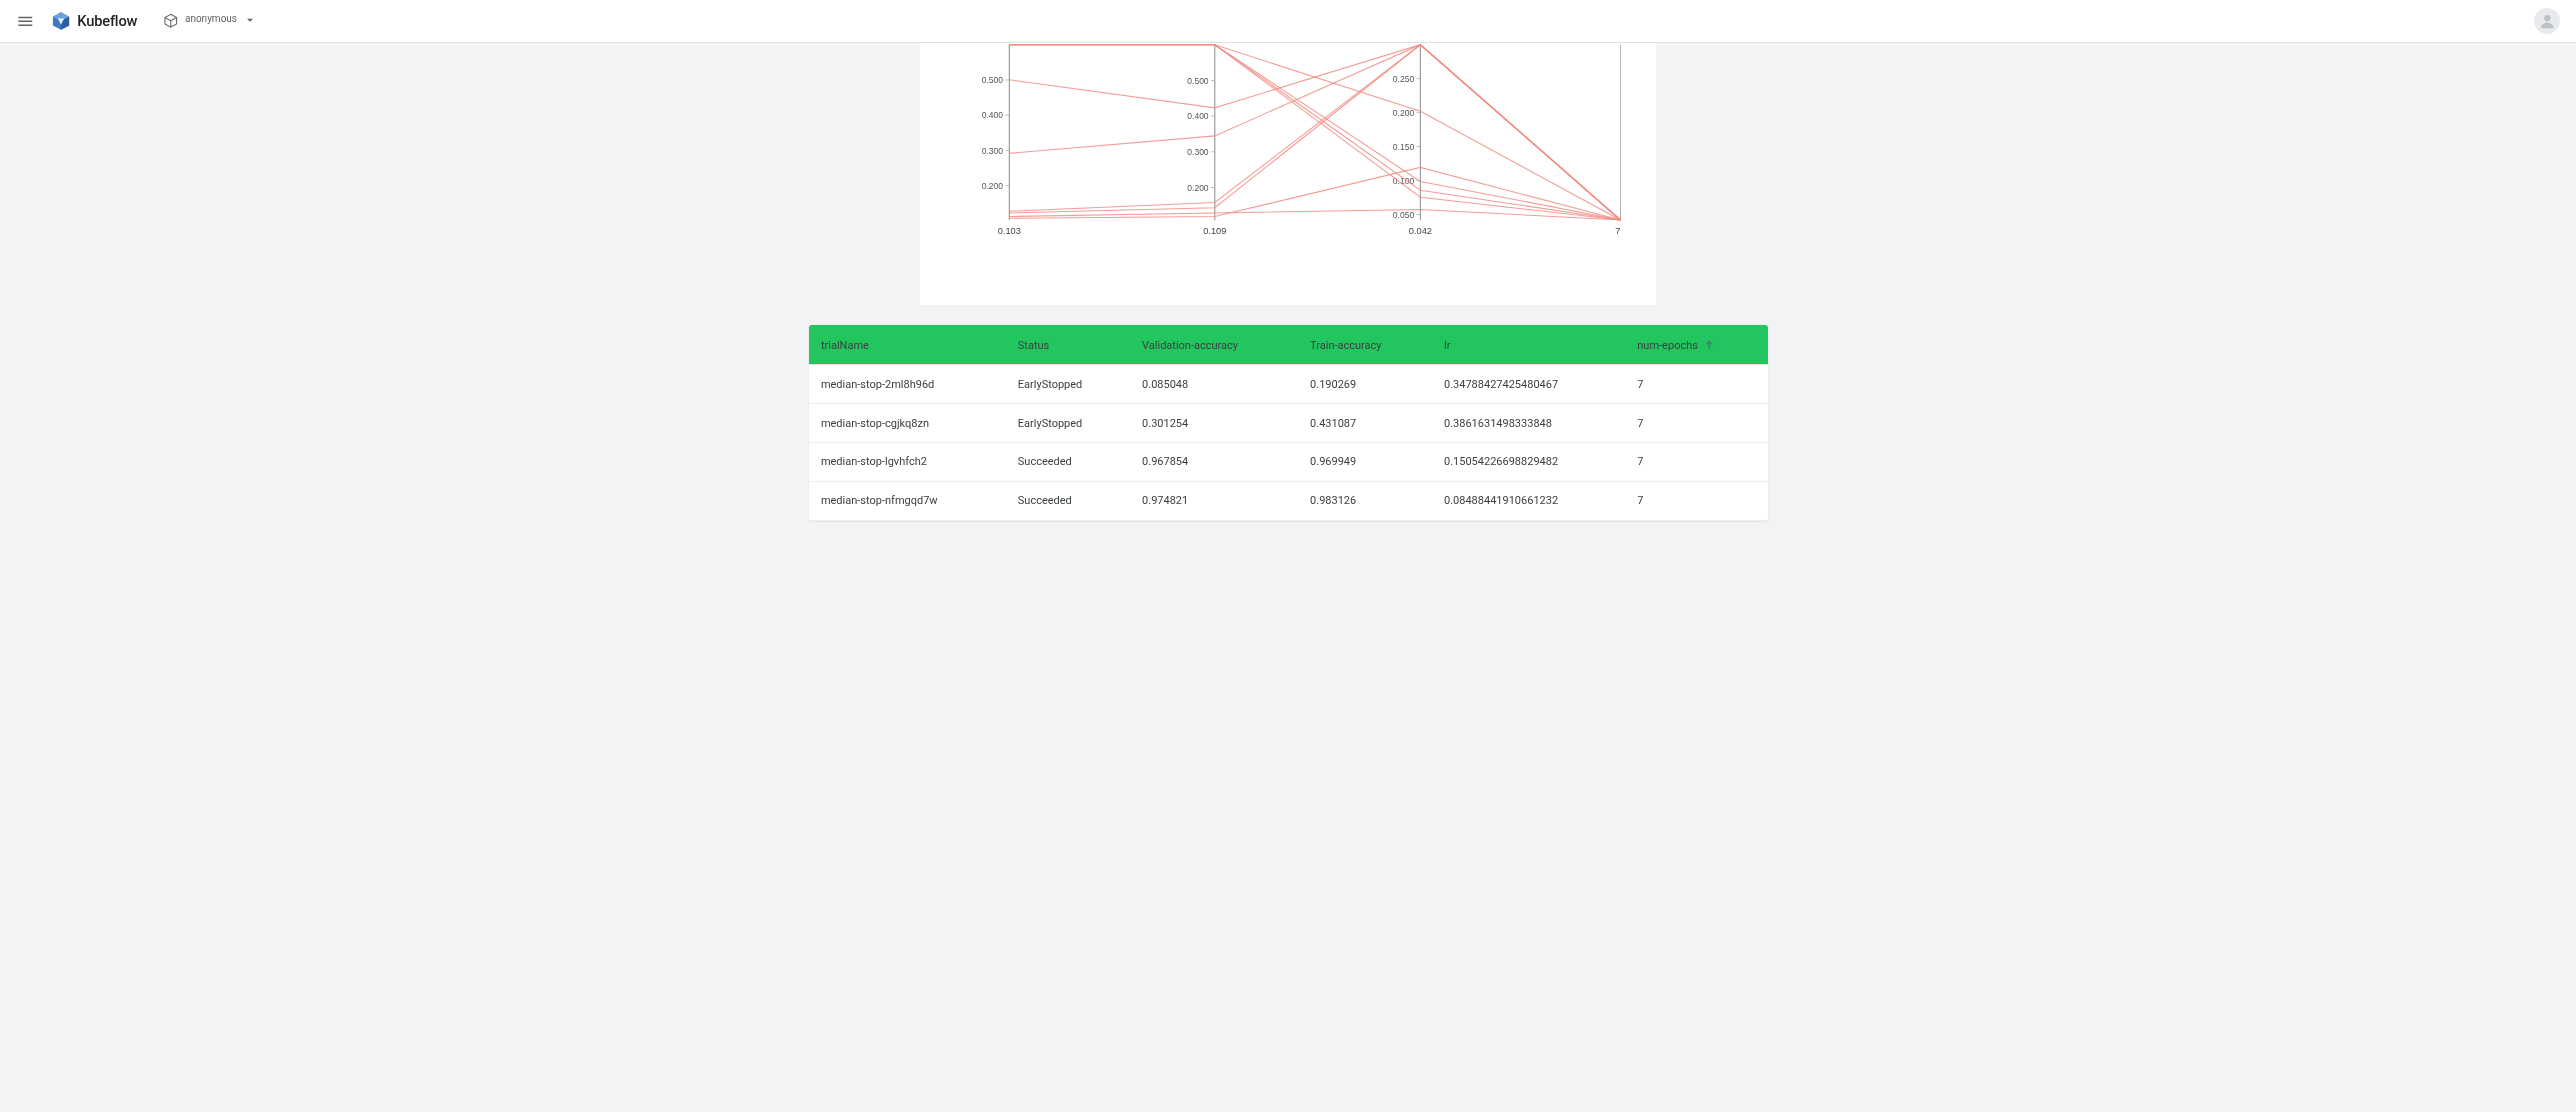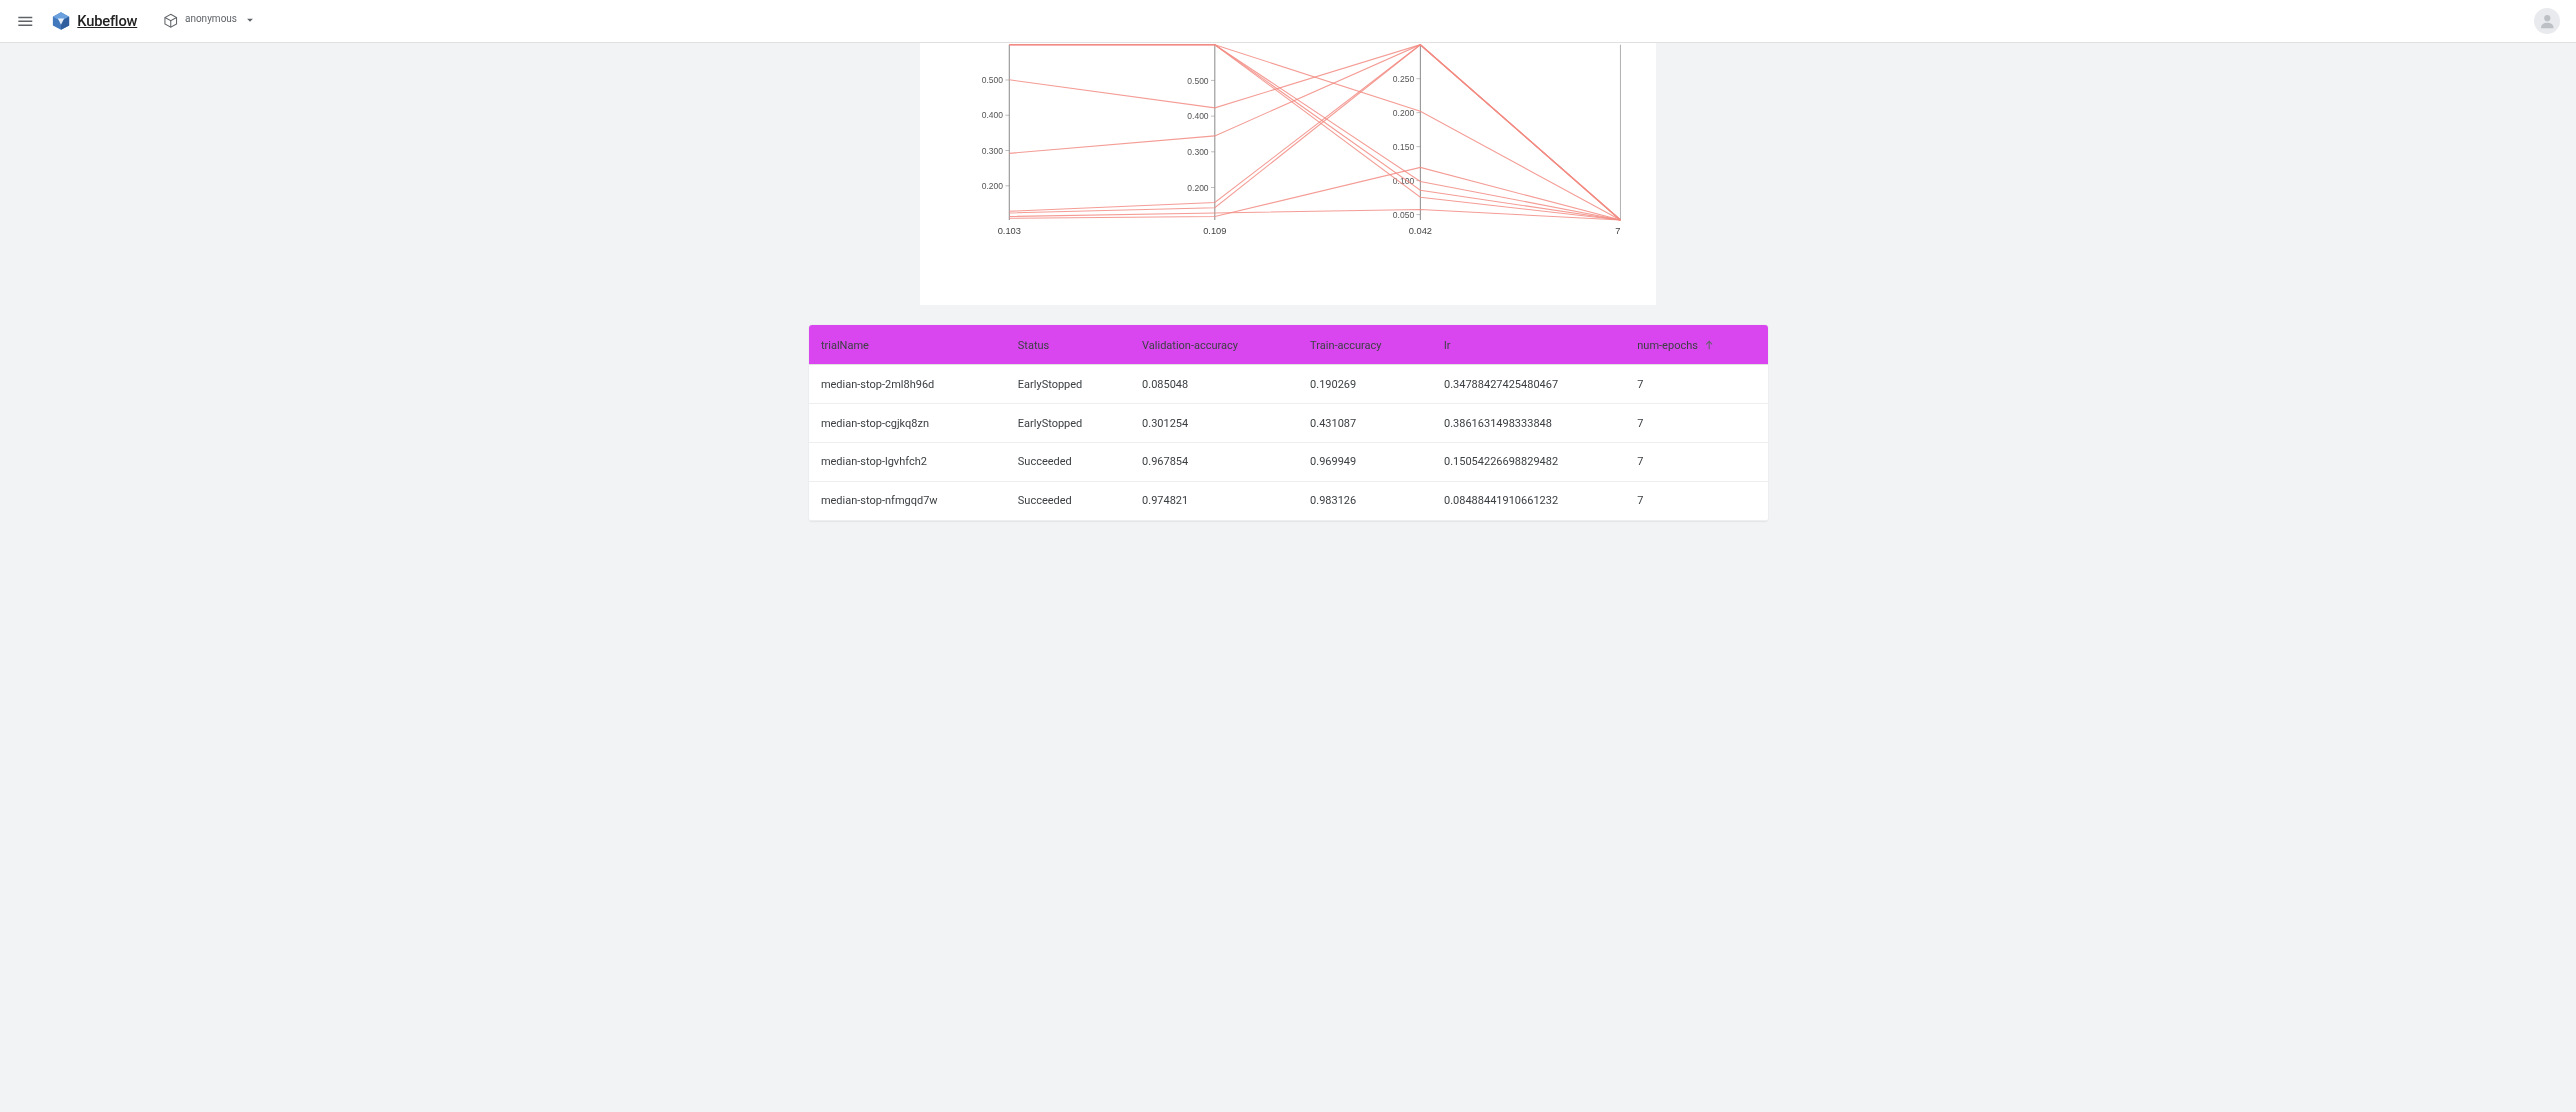--- a/index.html
+++ b/index.html
@@ -33,21 +33,20 @@
     margin-left: 9.3px;
     gap: 6.2px;
     cursor: pointer;
   }
   .logo-wrap svg { width: 20px; height: 20px; }
   .logo-text {
     font-size: 14.7px;
     font-weight: 500;
     color: #222;
     letter-spacing: -0.2px;
-    text-decoration: underline;
   }
   .ns-select {
     display: flex; 
     margin-left: 26px;
     gap: 6.2px;
     cursor: pointer;
     color: #5f6368;
     font-size: 10px;
   }
   .ns-select svg.cube { width: 15.5px; height: 15.5px; stroke: #5f6368; fill: none; }
@@ -94,21 +93,21 @@
     width: 100%;
     border-collapse: collapse;
     font-size: 11px;
   }
   table.data thead th {
     text-align: left;
     font-weight: 400;
     color: #3c4043;
     padding: 14px 12.4px 12.4px;
     border-bottom: 0.8px solid #e0e0e0;
-    background: #d946ef;
+    background: #22c55e;
     cursor: pointer;
     user-select: none;
   }
   table.data thead th .hdr-flex {
     display: flex; align-items: center; gap: 4.7px;
   }
   table.data thead th svg.sort {
     width: 12.4px; height: 12.4px; fill: #5f6368;
   }
   table.data tbody td {

